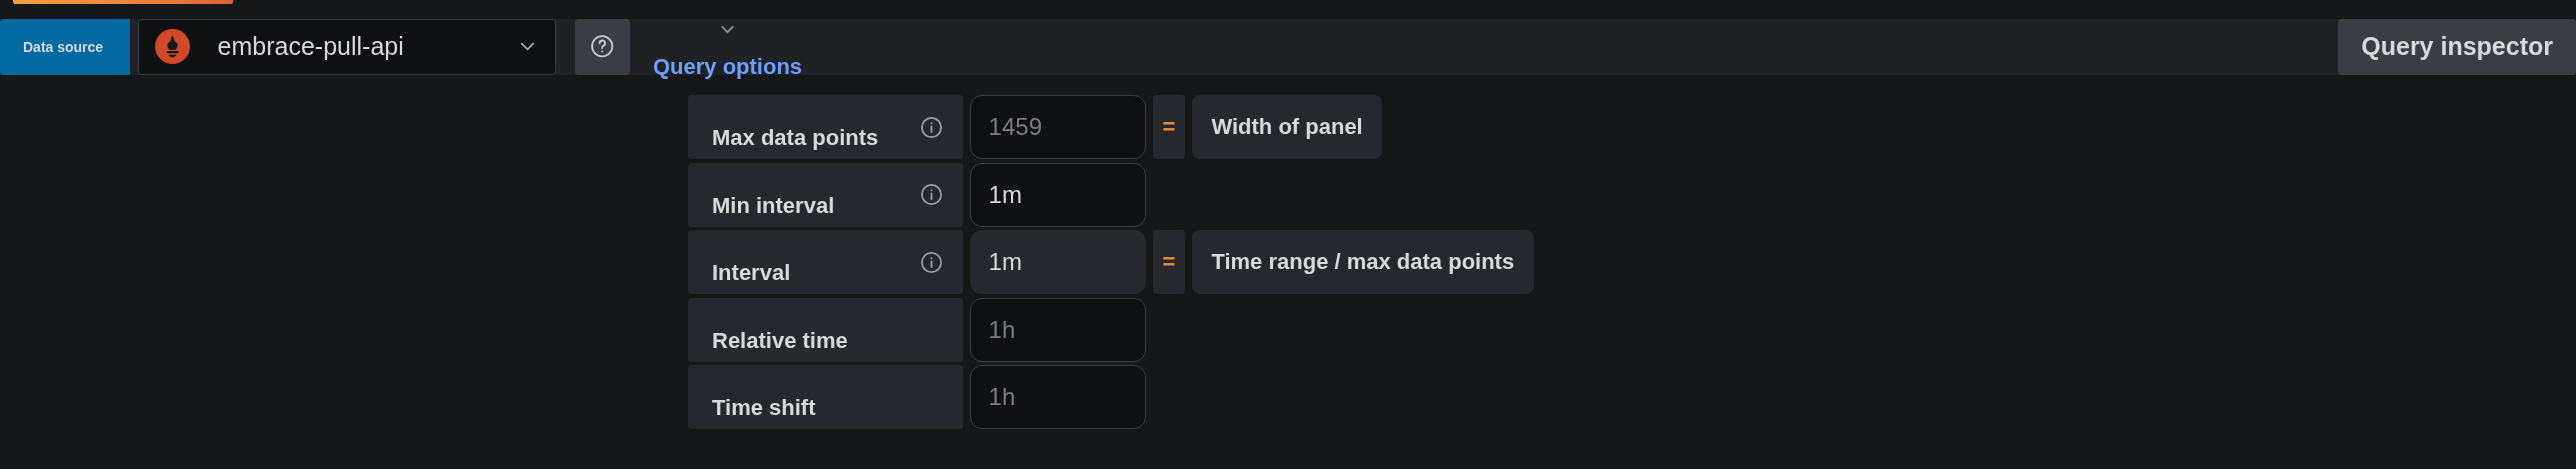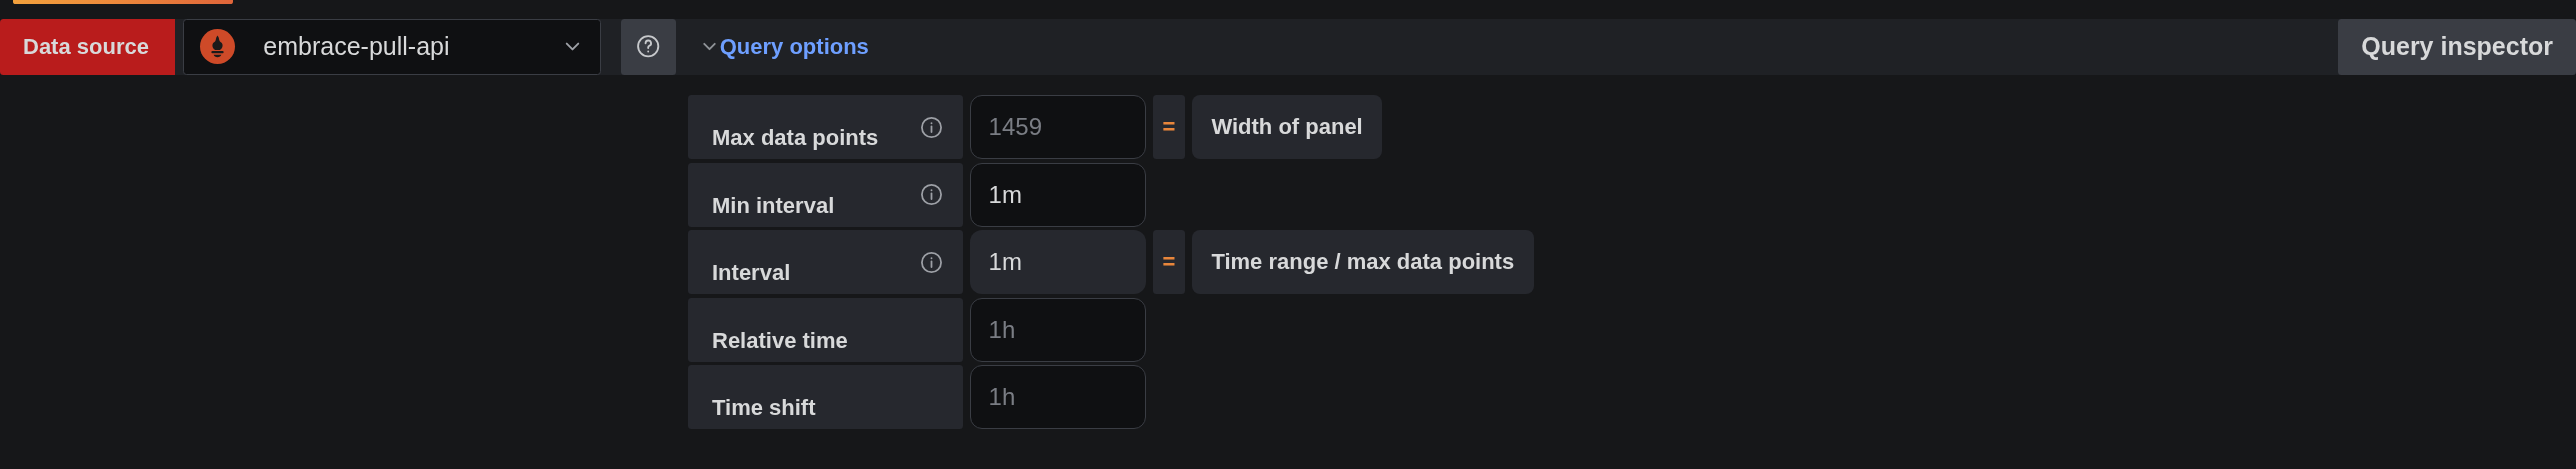--- a/index.html
+++ b/index.html
@@ -41,24 +41,24 @@
     border-radius: 3.5px;
     display: flex;
     align-items: center;
   }
 
   .ds-label {
     height: 56px;
     display: flex;
     align-items: center;
     padding: 0 26.4px 0 23px;
-    background: #b91c1c;
+    background: #0369a1;
     border-radius: 3.5px 0 0 3.5px;
     color: #D8D9DA;
-    font-size: 22px;
+    font-size: 14px;
     font-weight: bold;
     white-space: nowrap;
   }
 
   .ds-picker {
     margin-left: 8px;
     height: 56px;
     width: 418px;
     background: #0F1012;
     border: 0.9px solid #3A3D44;
@@ -113,21 +113,23 @@
     justify-content: center;
     cursor: pointer;
   }
   .help-btn svg { width: 26.4px; height: 26.4px; color: #C7C9CC; }
 
   .qo-toggle {
     margin-left: 23px;
     height: 56px;
     display: flex;
     align-items: center;
+    gap: 14px;
     cursor: pointer;
+    flex-direction: column;
   }
   .qo-chev { width: 21px; height: 21px; color: #8E9297; }
   .qo-chev svg { display: block; width: 21px; height: 21px; }
   .qo-text {
     color: #6E9FFF;
     font-size: 22px;
     font-weight: bold;
     white-space: nowrap;
   }
 

